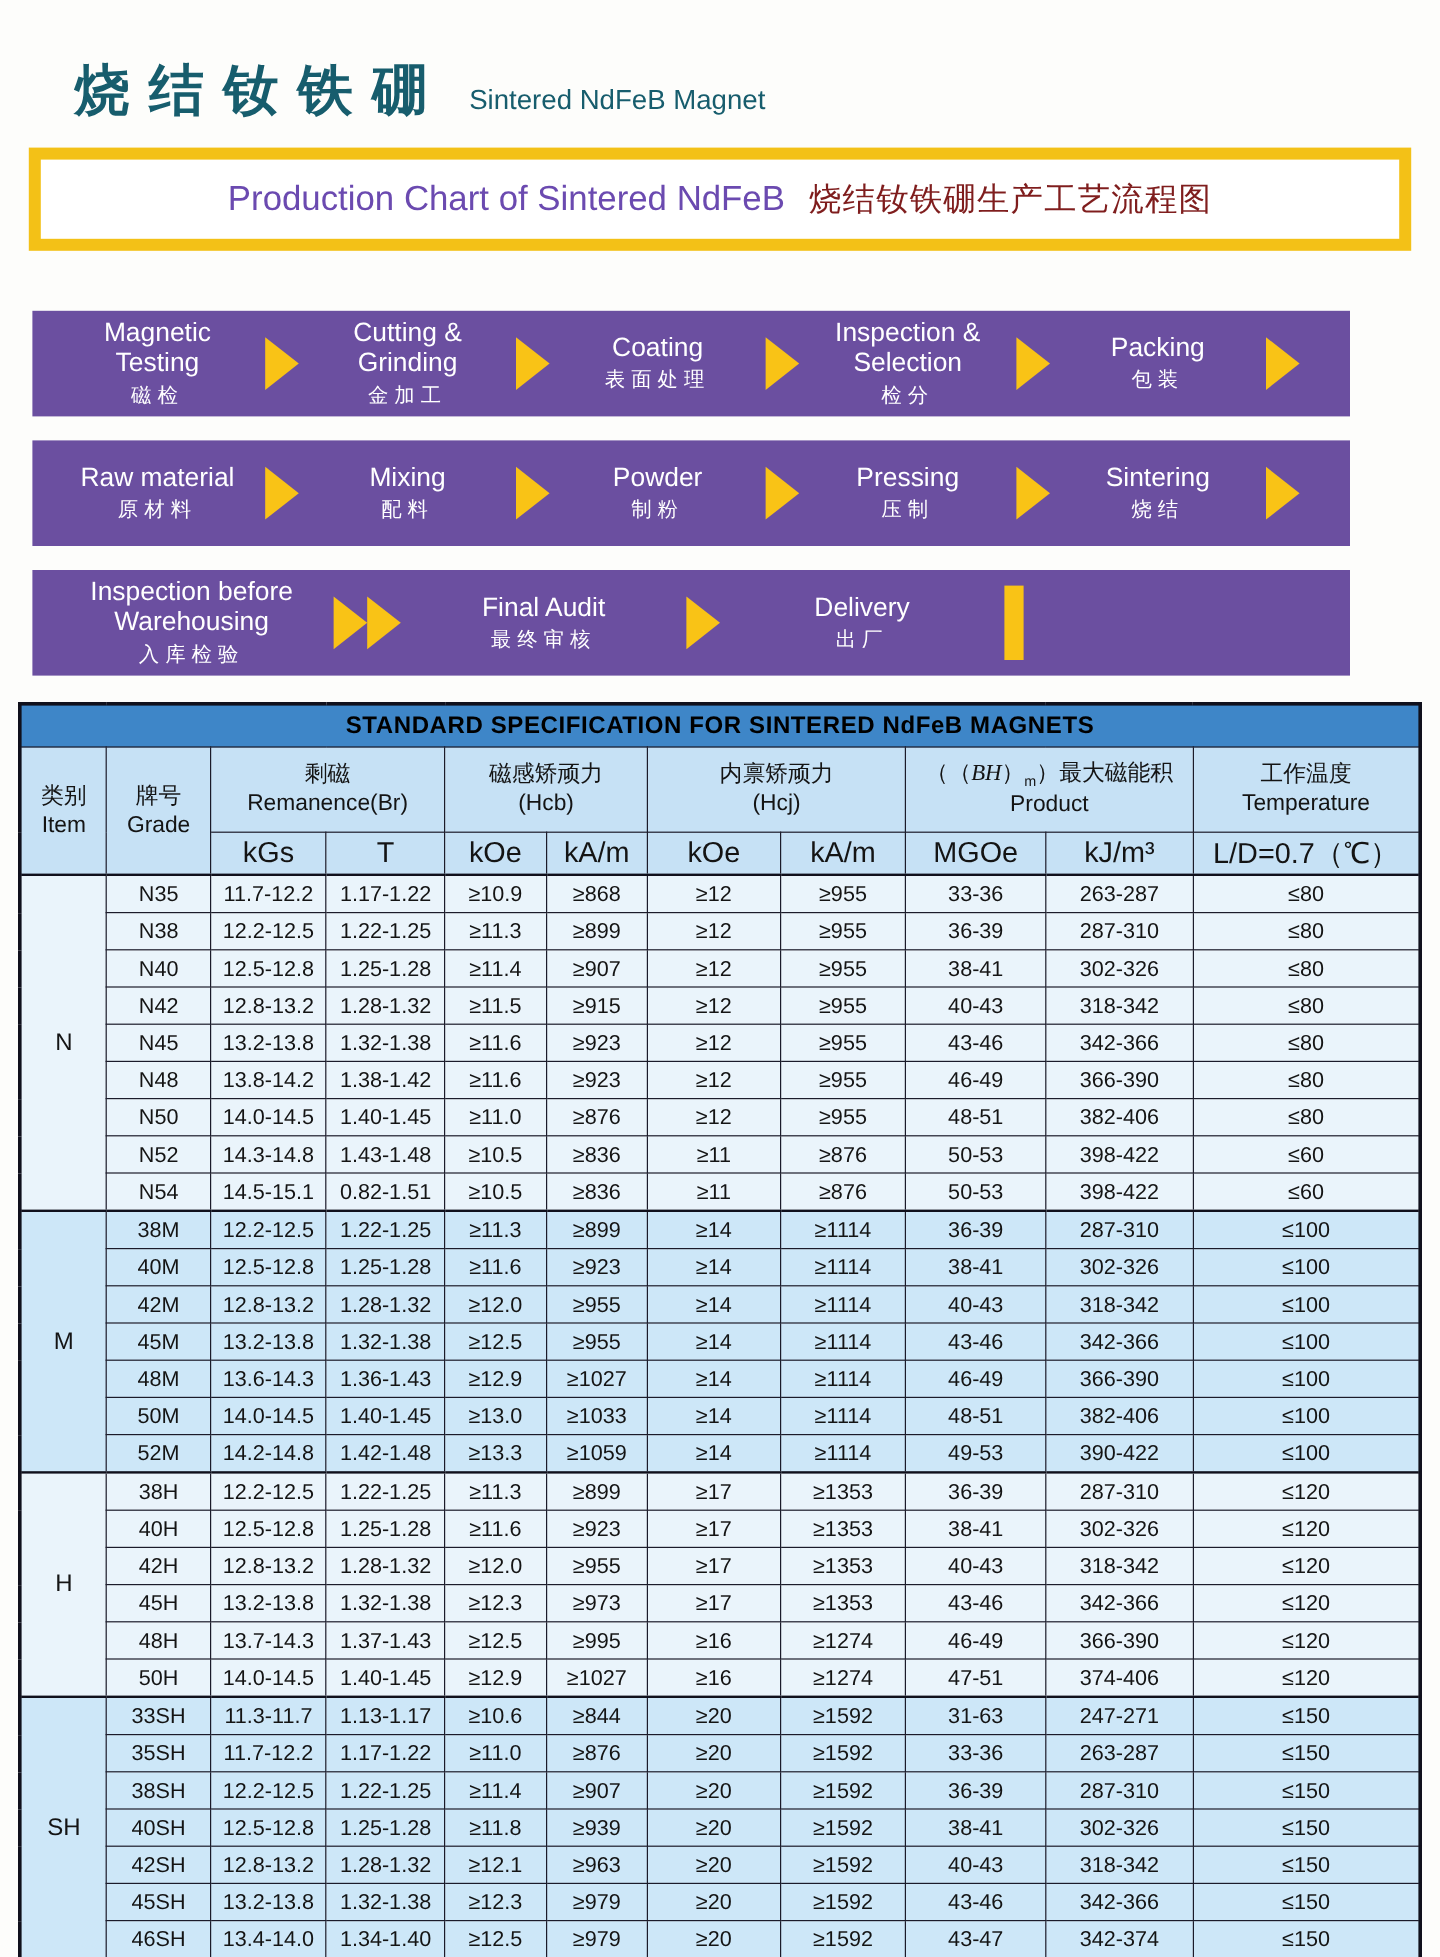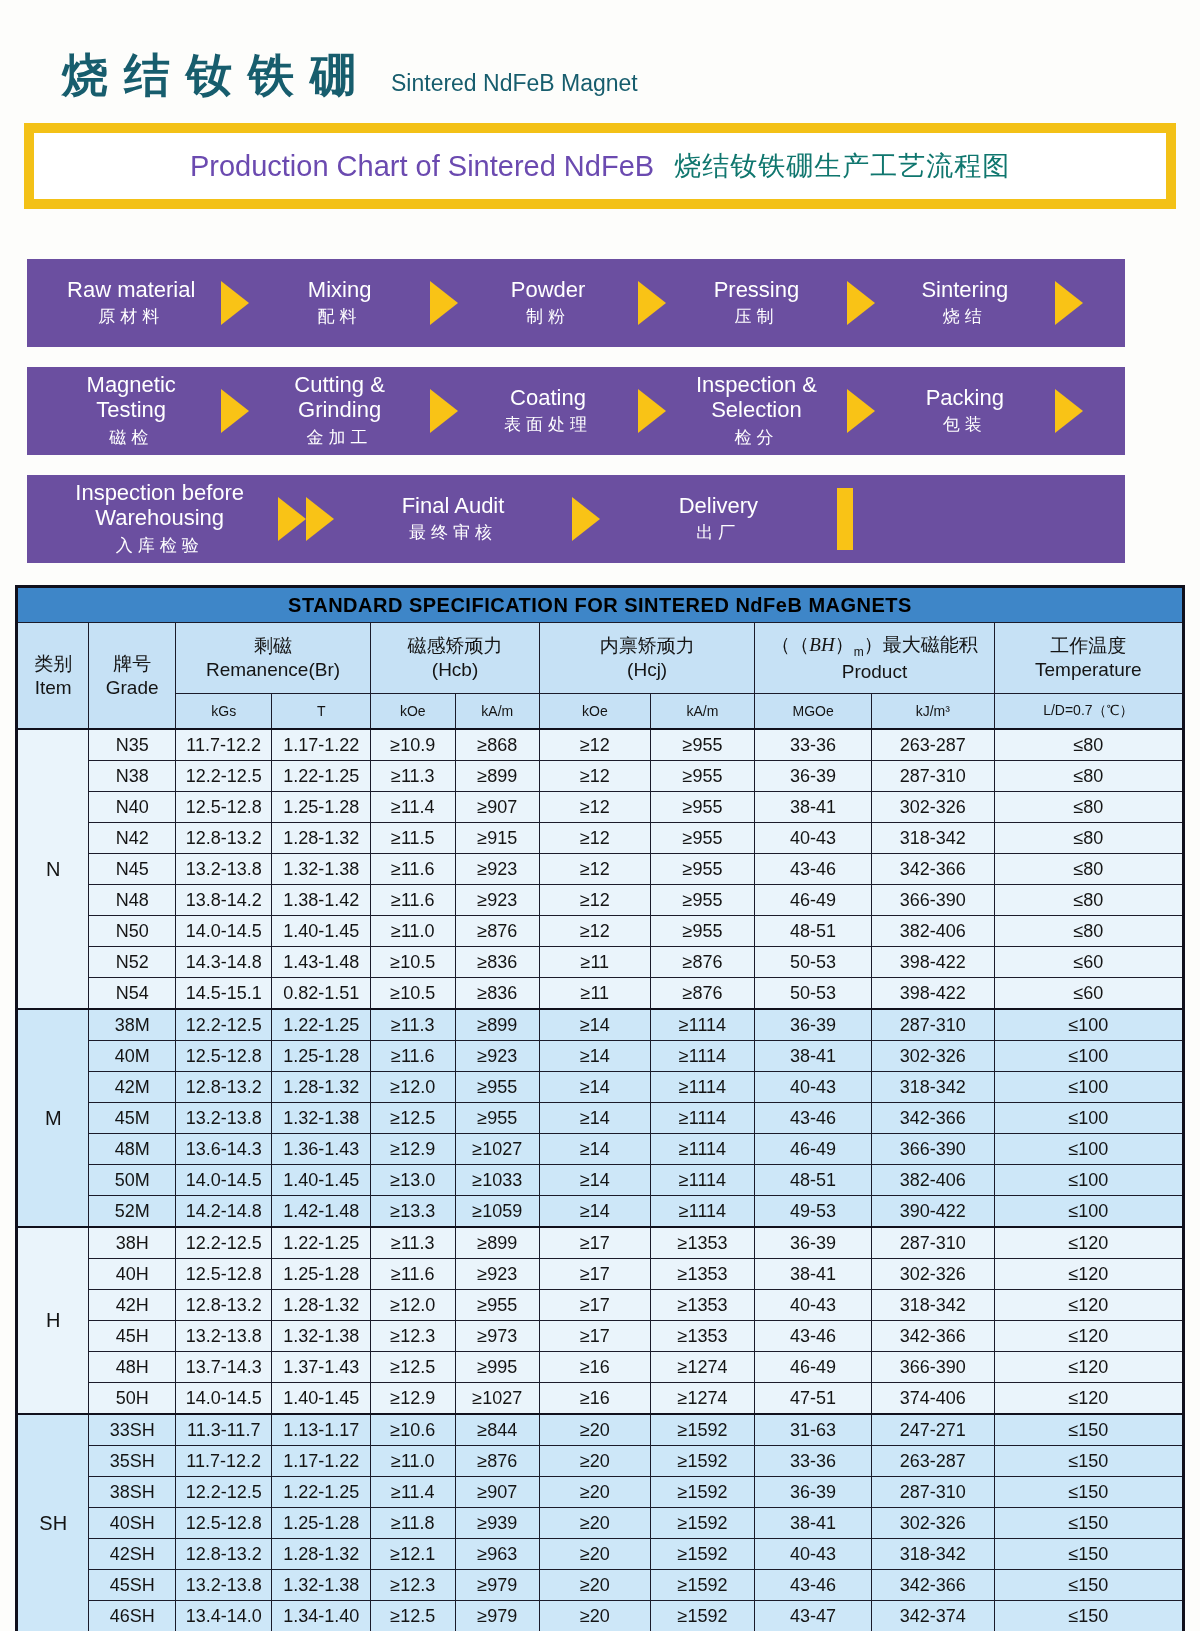--- a/index.html
+++ b/index.html
@@ -31,21 +31,21 @@
   
   .banner {
     margin:16px 24px 0 24px;
     border:10px solid #f3c117;
     background:#ffffff;
     height:66px;
     display:flex; align-items:center; justify-content:center;
     gap:20px;
   }
   .banner .b-en { color:#6b4ab0; font-size:29px; }
-  .banner .b-zh { color:#0f766e; font-size:27px; letter-spacing:1px; }
+  .banner .b-zh { color:#7f1d1d; font-size:27px; letter-spacing:1px; }
 
   
   .flow { margin:50px 0 0 27px; width:1098px; }
   .flow-bar {
     background:#6b4fa0;
     height:88px;
     display:flex; align-items:center;
     margin-bottom:20px;
     padding:0 42px 0 14px;
     box-sizing:border-box;
@@ -74,21 +74,21 @@
   table.spec td, table.spec th { border:1px solid #1b1b2a; text-align:center; padding:0; }
   .title-row td {
     background:#3e86c8;
     height:34px;
     font-size:20px; font-weight:bold; letter-spacing:0.5px;
     color:#000000;
     border-bottom:2px solid #10101c;
   }
   thead .hdr td { background:#c6e1f5; }
   .hdr-main td { height:70px; }
-  .hdr-units td { height:34px; font-size:14px; border-bottom:2px solid #10101c; }
+  .hdr-units td { height:34px; font-size:24px; border-bottom:2px solid #10101c; }
   .h-zh { font-size:19px; line-height:1.25; }
   .h-en { font-size:19px; line-height:1.25; }
   .h-zh i { font-style:italic; font-family:"Liberation Serif", serif; }
   .h-zh sub { font-size:12px; }
 
   tbody td { height:30px; font-size:18px; }
   tbody tr.tone-light td { background:#eaf4fb; }
   tbody tr.tone-blue td { background:#cde7f8; }
   tbody tr.group-start td { border-top:2.5px solid #10101c; }
   td.item-cell { font-size:20px; }
@@ -105,20 +105,47 @@
   </div>
 
   <div class="banner">
     <span class="b-en">Production Chart of Sintered NdFeB</span>
     <span class="b-zh">烧结钕铁硼生产工艺流程图</span>
   </div>
 
   <div class="flow">
       <div class="flow-bar">
         <div class="stage">
+          <div class="stage-en">Magnetic Testing</div>
+          <div class="stage-zh">磁检</div>
+        </div>
+        <div class="flow-arrow"></div>
+        <div class="stage">
+          <div class="stage-en">Cutting &amp; Grinding</div>
+          <div class="stage-zh">金加工</div>
+        </div>
+        <div class="flow-arrow"></div>
+        <div class="stage">
+          <div class="stage-en">Coating</div>
+          <div class="stage-zh">表面处理</div>
+        </div>
+        <div class="flow-arrow"></div>
+        <div class="stage">
+          <div class="stage-en">Inspection &amp; Selection</div>
+          <div class="stage-zh">检分</div>
+        </div>
+        <div class="flow-arrow"></div>
+        <div class="stage">
+          <div class="stage-en">Packing</div>
+          <div class="stage-zh">包装</div>
+        </div>
+        <div class="flow-arrow"></div>
+      </div>
+      <div class="flow-bar">
+        <div class="stage">
           <div class="stage-en">Raw material</div>
           <div class="stage-zh">原材料</div>
         </div>
         <div class="flow-arrow"></div>
         <div class="stage">
           <div class="stage-en">Mixing</div>
           <div class="stage-zh">配料</div>
         </div>
         <div class="flow-arrow"></div>
         <div class="stage">
@@ -127,47 +154,20 @@
         </div>
         <div class="flow-arrow"></div>
         <div class="stage">
           <div class="stage-en">Pressing</div>
           <div class="stage-zh">压制</div>
         </div>
         <div class="flow-arrow"></div>
         <div class="stage">
           <div class="stage-en">Sintering</div>
           <div class="stage-zh">烧结</div>
-        </div>
-        <div class="flow-arrow"></div>
-      </div>
-      <div class="flow-bar">
-        <div class="stage">
-          <div class="stage-en">Magnetic Testing</div>
-          <div class="stage-zh">磁检</div>
-        </div>
-        <div class="flow-arrow"></div>
-        <div class="stage">
-          <div class="stage-en">Cutting &amp; Grinding</div>
-          <div class="stage-zh">金加工</div>
-        </div>
-        <div class="flow-arrow"></div>
-        <div class="stage">
-          <div class="stage-en">Coating</div>
-          <div class="stage-zh">表面处理</div>
-        </div>
-        <div class="flow-arrow"></div>
-        <div class="stage">
-          <div class="stage-en">Inspection &amp; Selection</div>
-          <div class="stage-zh">检分</div>
-        </div>
-        <div class="flow-arrow"></div>
-        <div class="stage">
-          <div class="stage-en">Packing</div>
-          <div class="stage-zh">包装</div>
         </div>
         <div class="flow-arrow"></div>
       </div>
       <div class="flow-bar">
         <div class="stage">
           <div class="stage-en">Inspection before Warehousing</div>
           <div class="stage-zh">入库检验</div>
         </div>
         <div class="flow-arrow"></div>
         <div class="flow-arrow"></div>

